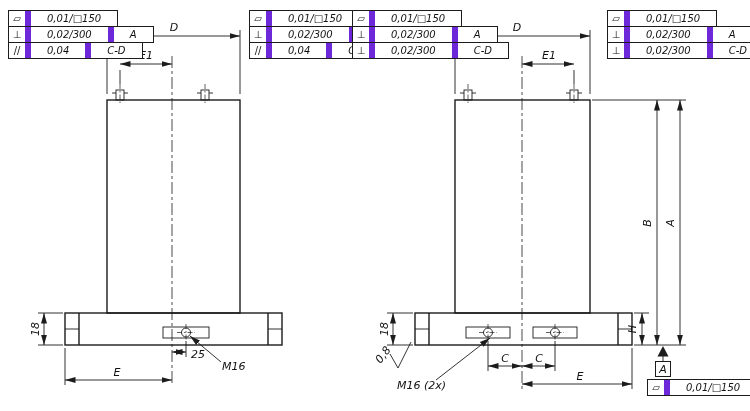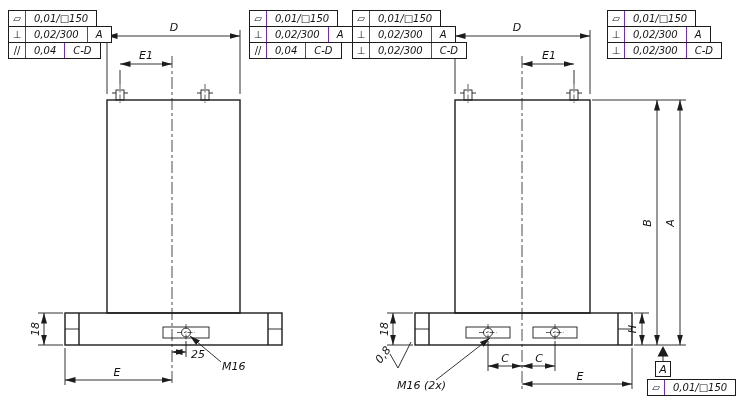--- a/index.html
+++ b/index.html
@@ -13,22 +13,22 @@
   .cl    { stroke:#1c1c1c; stroke-width:0.8; fill:none; stroke-dasharray:12 3 3 3; }
   .scl   { stroke:#1c1c1c; stroke-width:0.7; fill:none; stroke-dasharray:5 2 1.5 2; }
   .dim   { stroke:#1c1c1c; stroke-width:0.9; fill:none; }
   text.lbl { font-family:"DejaVu Sans", sans-serif; font-style:italic; font-size:11px; fill:#111; }
 
   .fcf { position:absolute; display:flex; flex-direction:column; align-items:flex-start;
          font-style:italic; font-size:10px; color:#111; }
   .fcf-row { display:flex; background:#fff; border:1px solid #1c1c1c; height:17px;
              margin-top:-1px; align-items:stretch; }
   .fcf-row:first-child { margin-top:0; }
-  .fcf-cell { display:flex; align-items:center; justify-content:center; padding:0 8px;
-              border-left:1px solid #6d28d9; white-space:nowrap; }
+  .fcf-cell { display:flex; align-items:center; justify-content:center; padding:0 16px;
+              border-left:6px solid #6d28d9; white-space:nowrap; }
   .fcf-cell:first-child { border-left:none; min-width:16px; padding:0 2px; font-style:normal; font-size:10px; }
   .fcf-cell.ref { min-width:16px; }
   .datum-box { position:absolute; width:16px; height:16px; border:1px solid #1c1c1c; background:#fff;
                display:flex; align-items:center; justify-content:center;
                font-style:italic; font-size:11px; color:#111; }
 </style>
 </head>
 <body>
 
 <div class="canvas">

